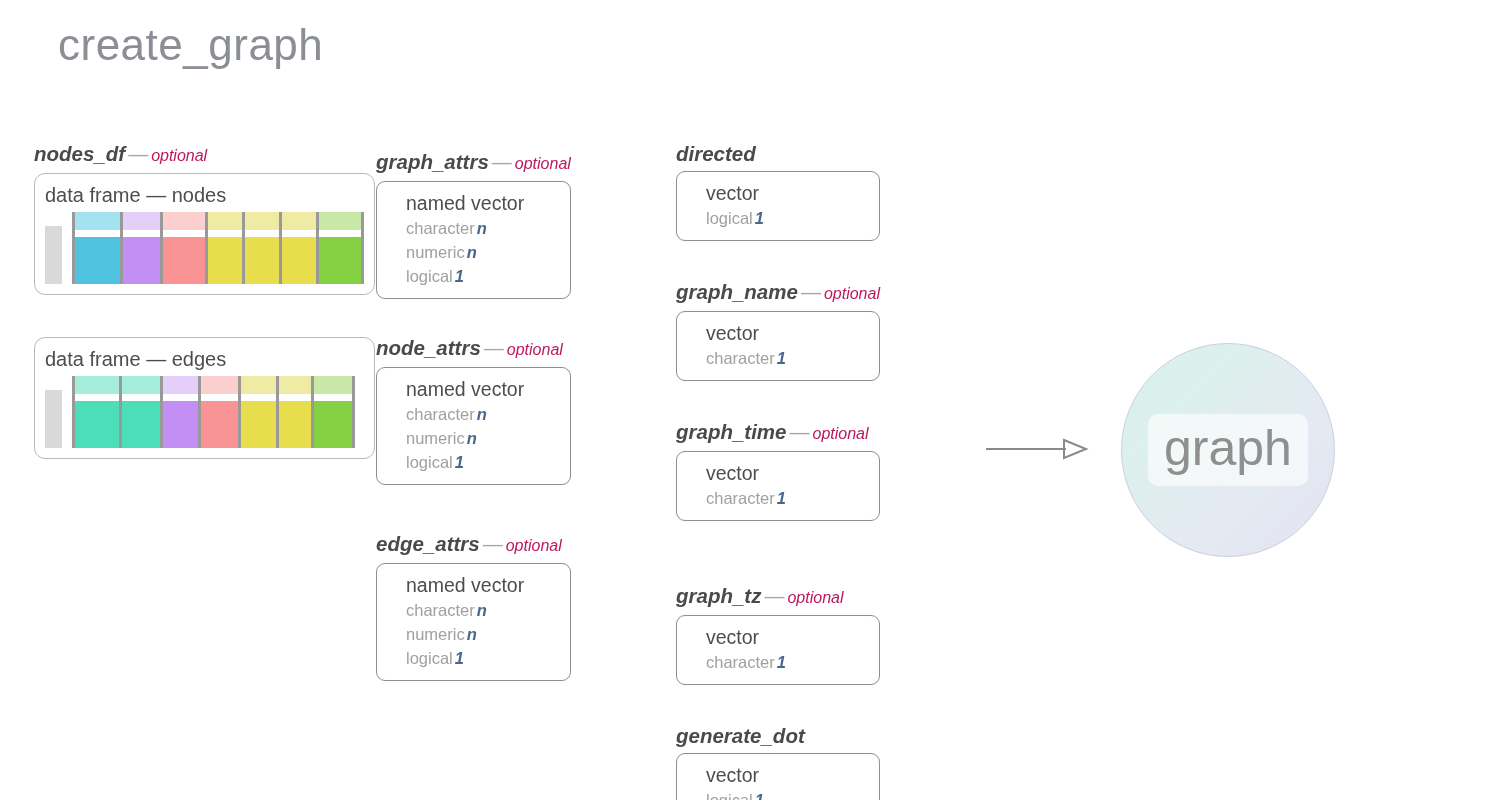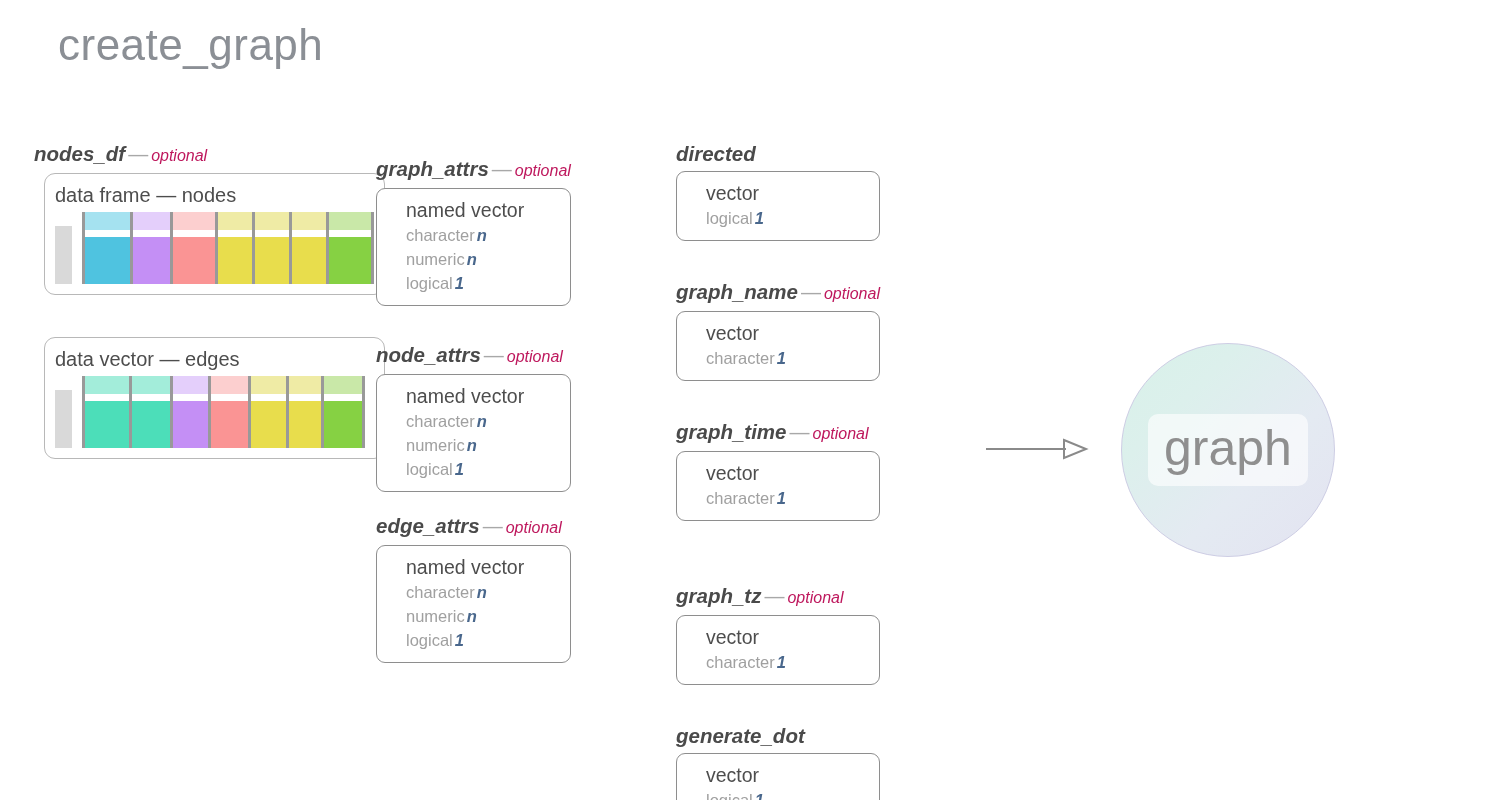--- a/index.html
+++ b/index.html
@@ -45,21 +45,20 @@
   .spec-row .card {
     font-style: italic; font-weight: bold; color: #49678c; padding-left: 2px;
   }
 
   
   .df-box {
     border: 1.6px solid #b8b8b8;
     border-radius: 11px;
     background: #ffffff;
     padding: 8px 10px 10px 10px;
-    margin-left: 10px;
   }
   .df-title {
     font-size: 20px; color: #4d4d4d; line-height: 26px; white-space: nowrap;
     margin-bottom: 4px;
   }
   .df-grid { display: flex; align-items: flex-end; height: 72px; }
   .df-ghost {
     width: 17px; height: 58px; background: #d9d9d9; align-self: flex-end;
   }
   .df-cols {
@@ -148,21 +147,21 @@
                 <div class="hdr" style="background: rgb(201, 232, 168);"></div>
                 <div class="gap"></div>
                 <div class="body" style="background: rgb(134, 209, 67);"></div>
               </div>
             </div>
           </div>
         </div>
       </div>
       <div style="margin-top: 42px;">
         <div class="df-box" style="margin-top: 6px;">
-          <div class="df-title">data vector — edges</div>
+          <div class="df-title">data frame — edges</div>
           <div class="df-grid">
             <div class="df-ghost"></div>
             <div class="df-cols">
               <div class="df-col" style="width: 47px;">
                 <div class="hdr" style="background: rgb(163, 237, 218);"></div>
                 <div class="gap"></div>
                 <div class="body" style="background: rgb(76, 222, 185);"></div>
               </div>
               <div class="df-col" style="width: 41px;">
                 <div class="hdr" style="background: rgb(163, 237, 218);"></div>
@@ -194,39 +193,39 @@
                 <div class="gap"></div>
                 <div class="body" style="background: rgb(134, 209, 67);"></div>
               </div>
             </div>
           </div>
         </div>
       </div>
     </div>
 
   <div id="col2" style="position:absolute; left:376px; top:143px;">
-      <div style="margin-top: 15px;">
+      <div style="margin-top: 8px;">
         <div class="param-label"><span class="pname">graph_attrs</span><span class="dash">—</span><span class="popt">optional</span></div>
         <div class="spec-box" style="margin-top: 6px;">
           <div class="spec-head">named vector</div>
           <div class="spec-row"><span>character</span><span class="card">n</span></div>
           <div class="spec-row"><span>numeric</span><span class="card">n</span></div>
           <div class="spec-row"><span>logical</span><span class="card">1</span></div>
         </div>
       </div>
       <div style="margin-top: 38px;">
         <div class="param-label"><span class="pname">node_attrs</span><span class="dash">—</span><span class="popt">optional</span></div>
         <div class="spec-box" style="margin-top: 6px;">
           <div class="spec-head">named vector</div>
           <div class="spec-row"><span>character</span><span class="card">n</span></div>
           <div class="spec-row"><span>numeric</span><span class="card">n</span></div>
           <div class="spec-row"><span>logical</span><span class="card">1</span></div>
         </div>
       </div>
-      <div style="margin-top: 23px;">
+      <div style="margin-top: 48px;">
         <div class="param-label"><span class="pname">edge_attrs</span><span class="dash">—</span><span class="popt">optional</span></div>
         <div class="spec-box" style="margin-top: 6px;">
           <div class="spec-head">named vector</div>
           <div class="spec-row"><span>character</span><span class="card">n</span></div>
           <div class="spec-row"><span>numeric</span><span class="card">n</span></div>
           <div class="spec-row"><span>logical</span><span class="card">1</span></div>
         </div>
       </div>
     </div>
 

